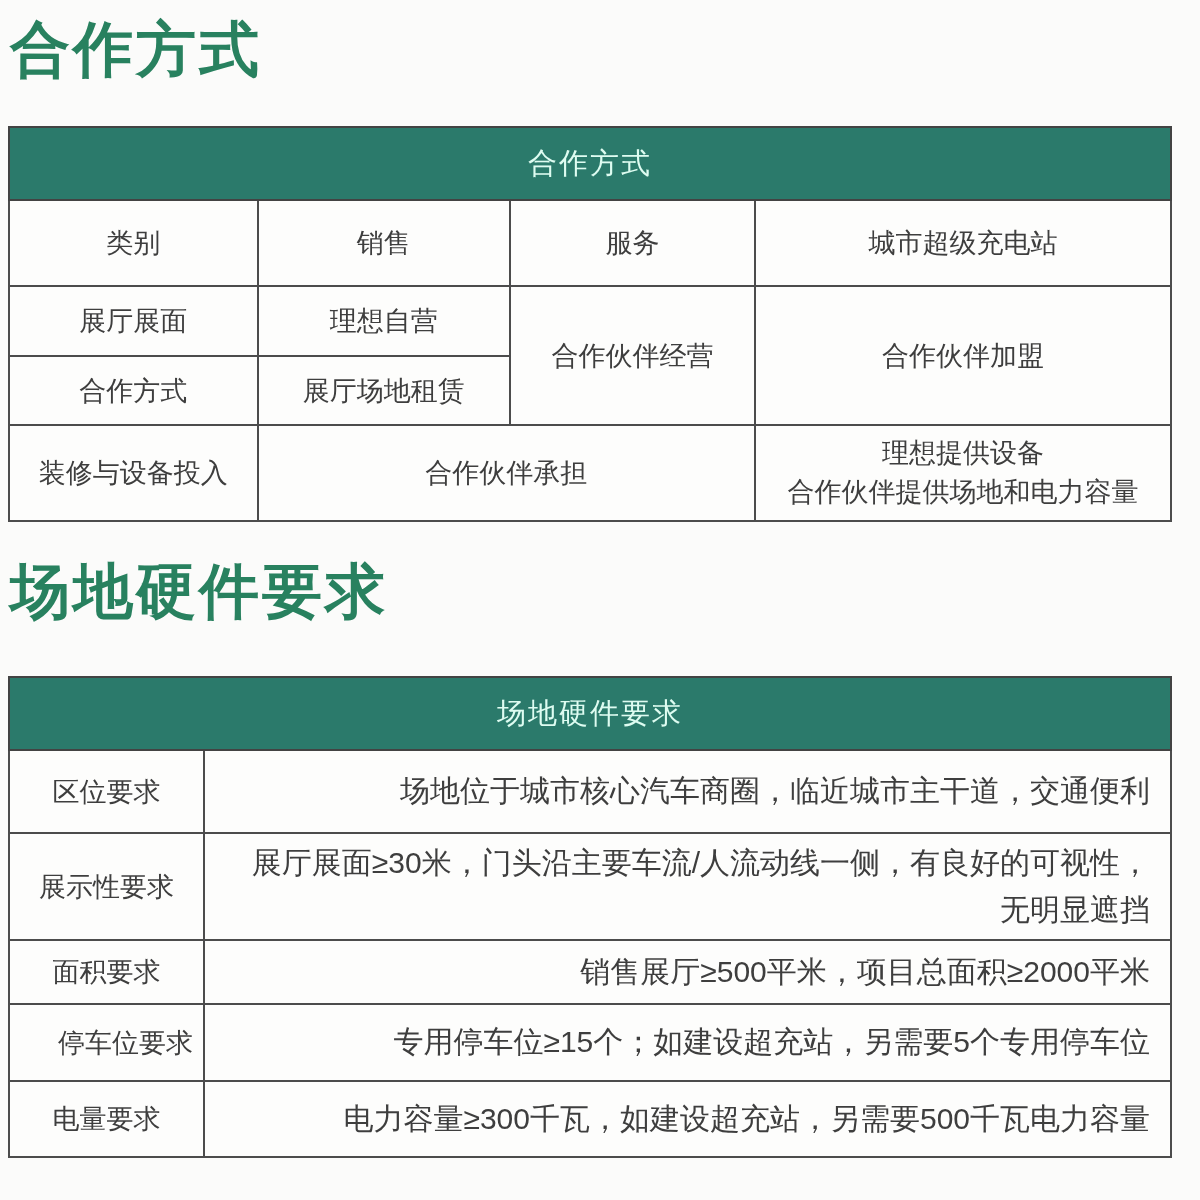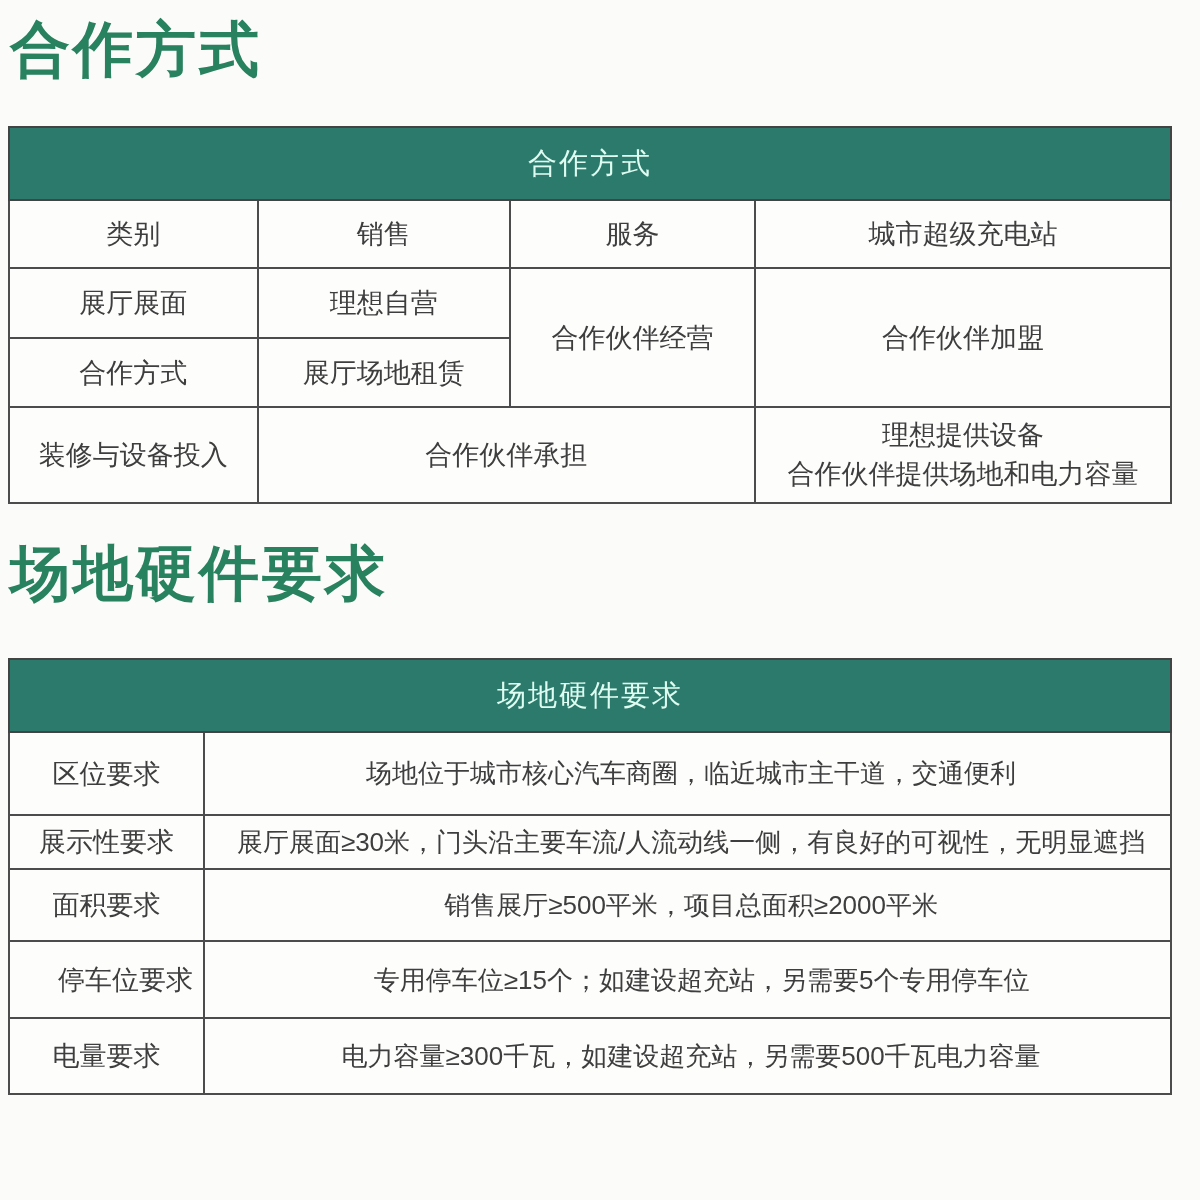--- a/index.html
+++ b/index.html
@@ -41,37 +41,37 @@
   }
   th.band {
     background: #2b7a6b;
     color: #defcf1;
     font-size: 29px;
     letter-spacing: 2px;
     height: 73px;
     border-color: #434343;
   }
   
-  #table1 .r1 td { height: 68px; font-family: Liberation Serif, serif; }
+  #table1 .r1 td { height: 86px; font-family: Liberation Serif, serif; }
   #table1 .r2 td { height: 70px; }
   #table1 .r3 td { height: 69px; }
   #table1 .r4 td { height: 96px; }
   #table1 .two-line span { display: block; line-height: 1.45; }
 
   
   #table2 td.val {
-    text-align: center;
+    text-align: right;
     padding-left: 27px;
     padding-right: 20px;
     line-height: 1.55;
-    font-size: 26px;
+    font-size: 30px;
   }
   #table2 .s1 td { height: 83px; }
   #table2 .s2 td { height: 54px; }
-  #table2 .s3 td { height: 72px; }
+  #table2 .s3 td { height: 64px; }
   #table2 .s4 td { height: 77px; padding-left: 48px; }
   #table2 .s5 td { height: 76px; }
   #table2 .s6 td { height: 95px; }
 </style>
 </head>
 <body>
 
 <h1 id="title1" class="page-title">合作方式</h1>
 
 <table id="table1">

